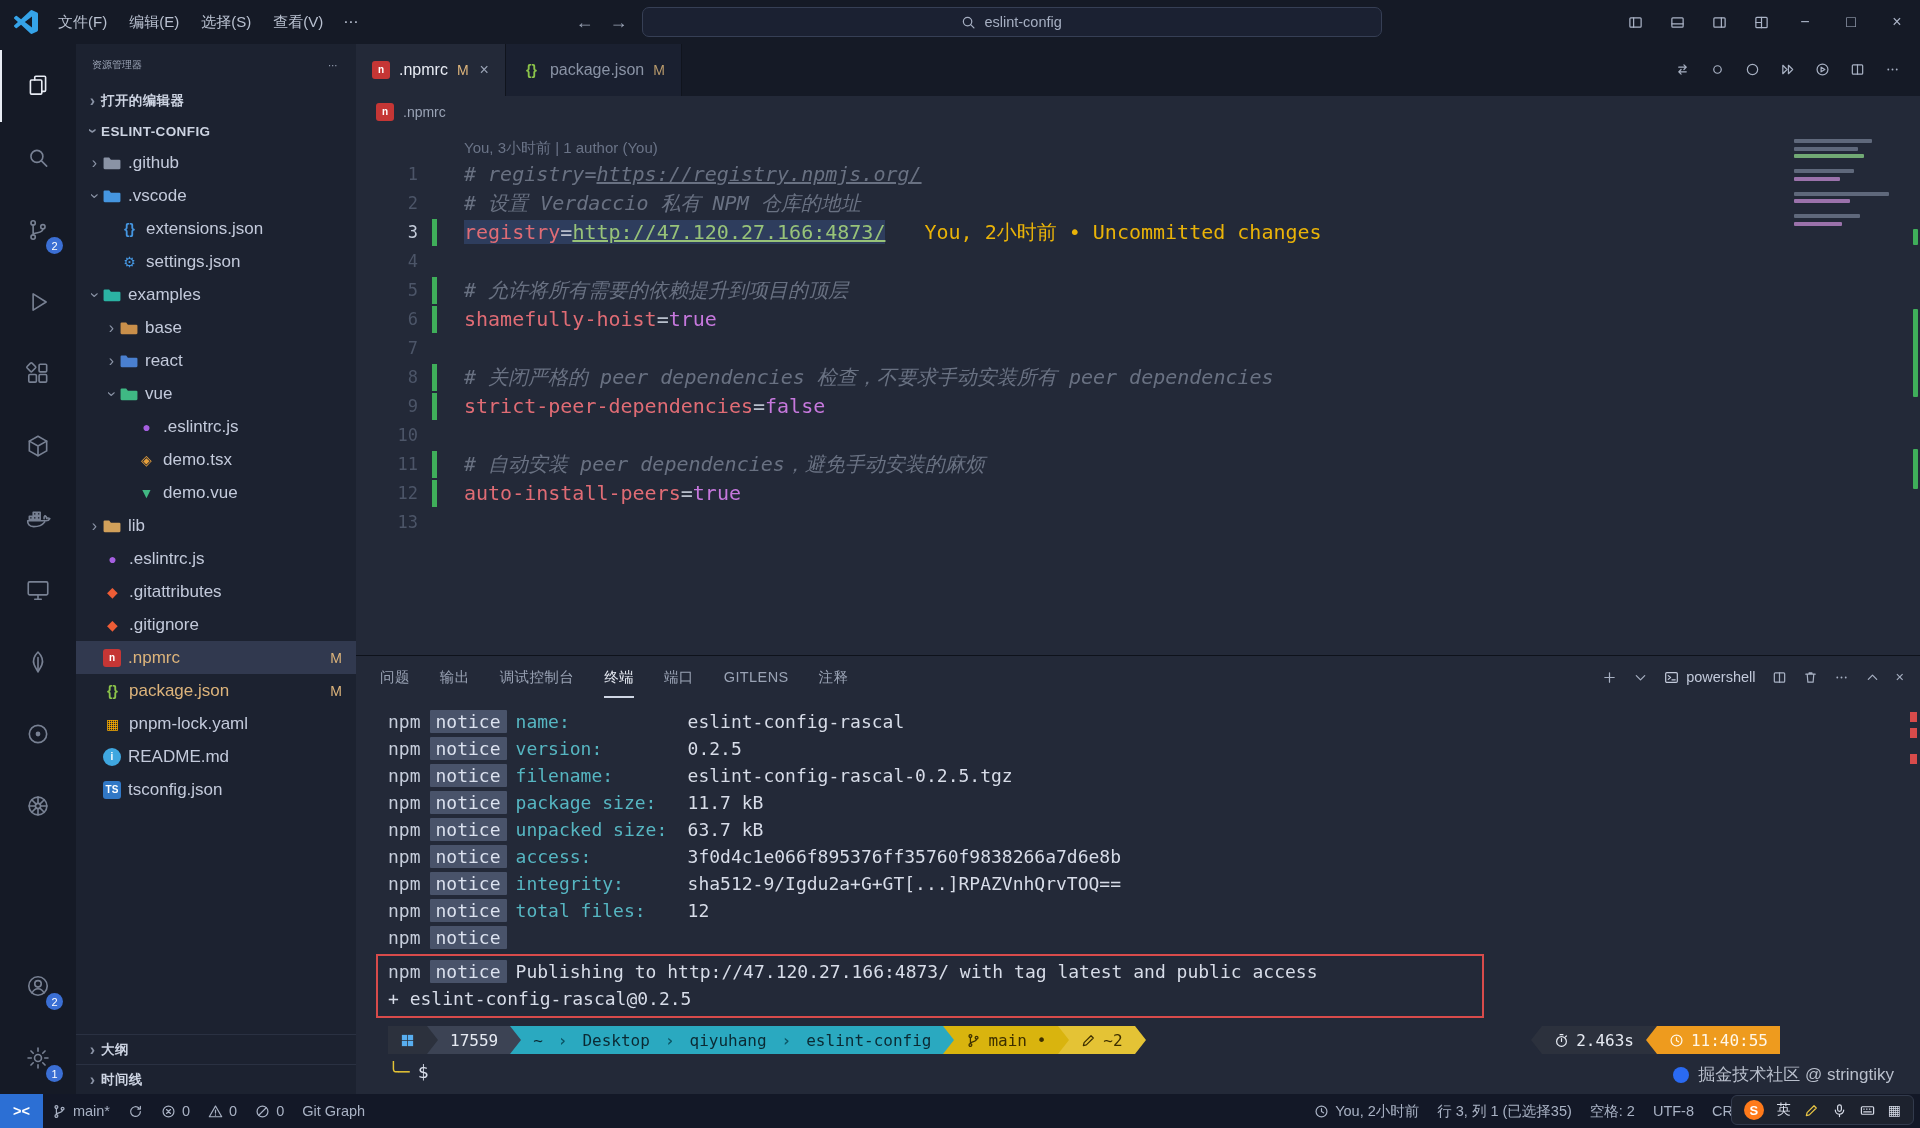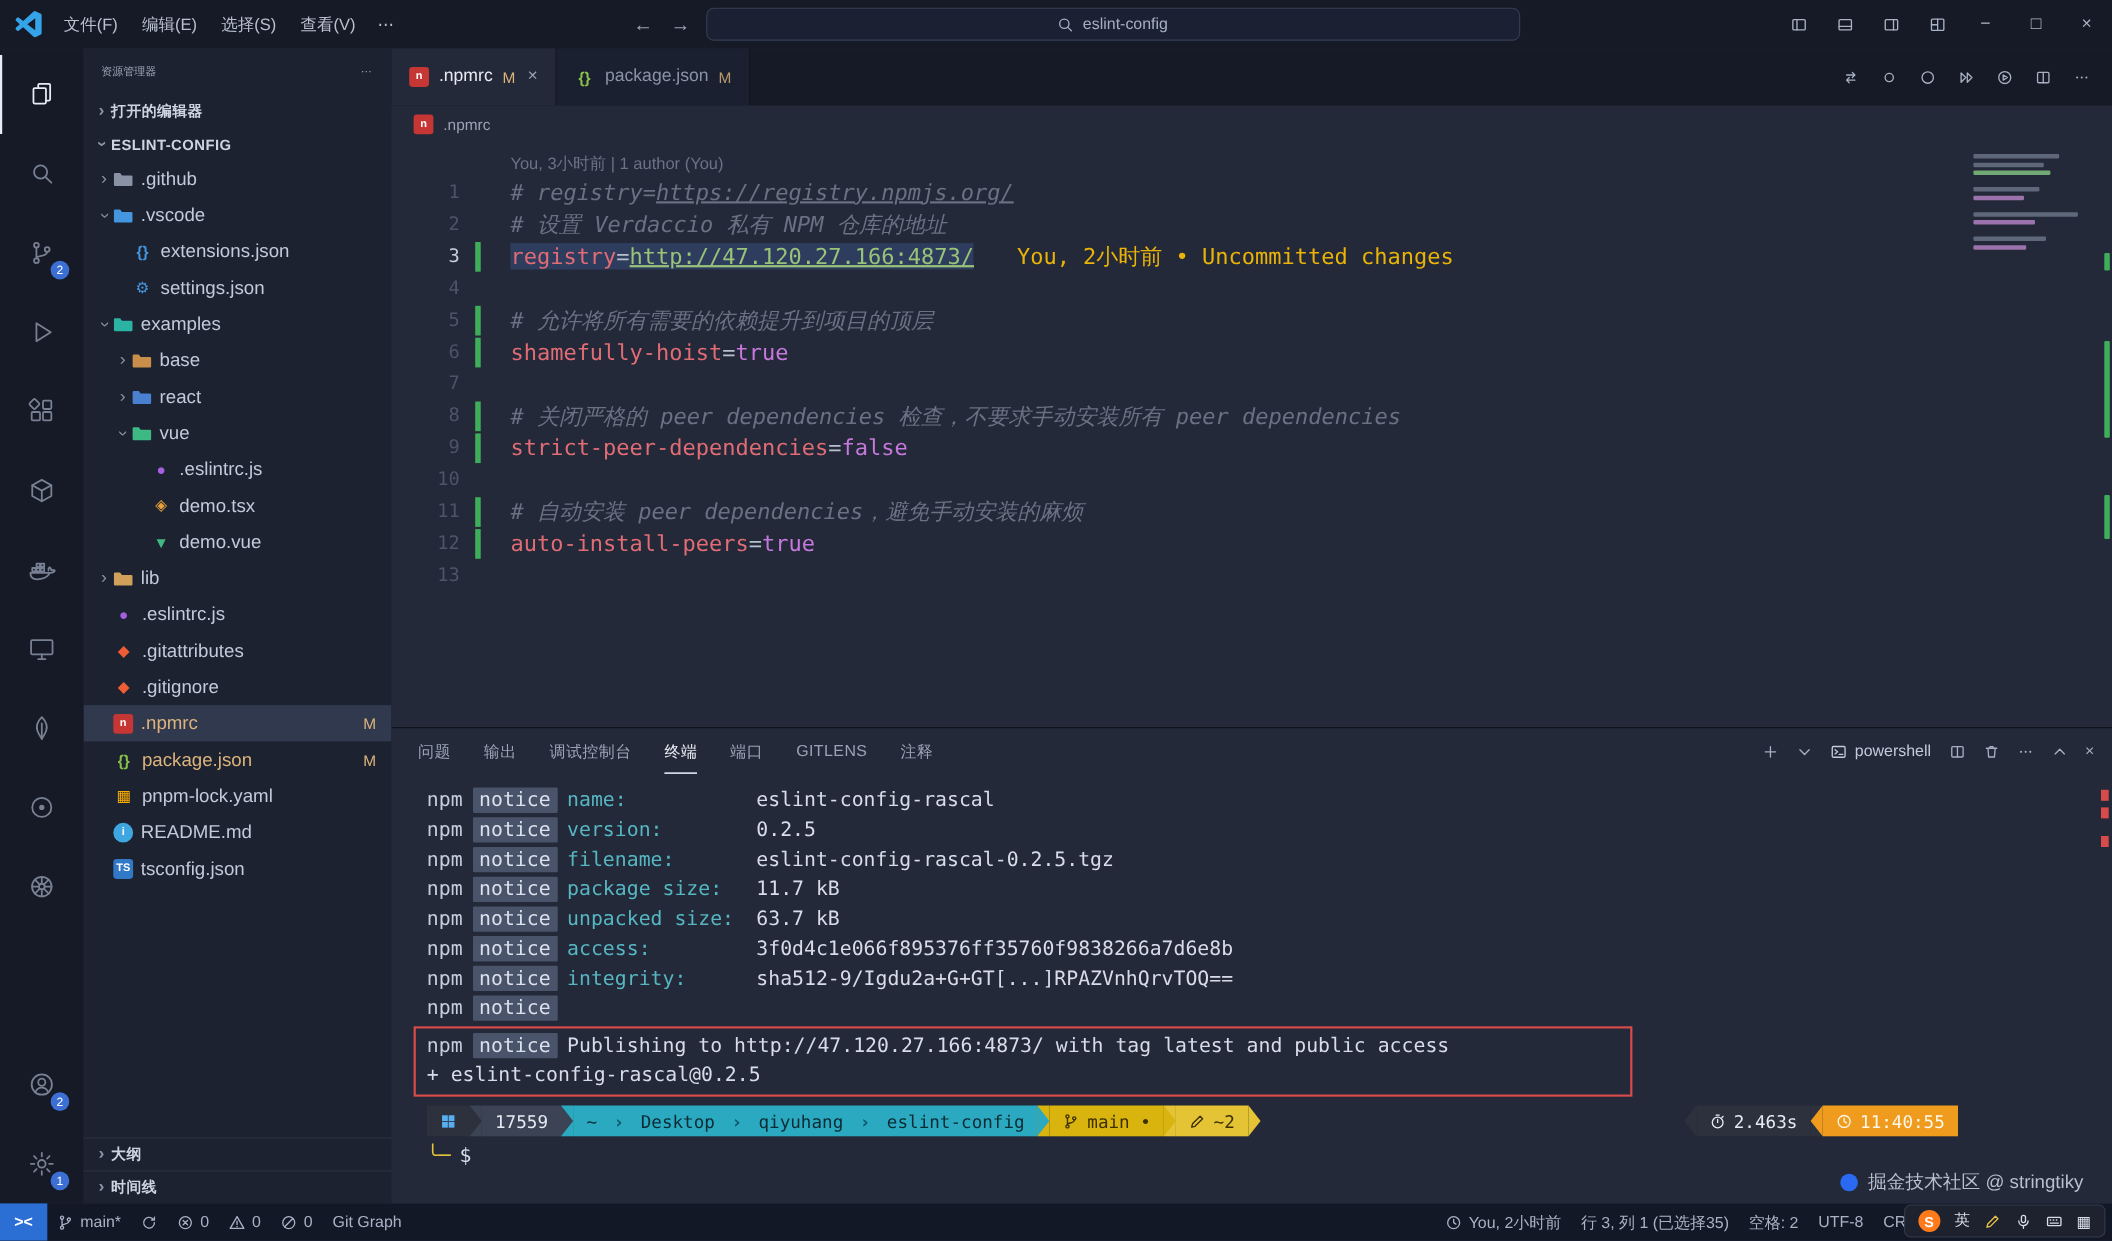--- a/index.html
+++ b/index.html
@@ -584,20 +584,21 @@
       </div>
       <div class="panel-content">
         <div id="termrows">
             <div class="trowt"><span class="t-npm">npm</span><span class="t-notice">notice</span><span class="t-key">name:</span><span class="t-val">eslint-config-rascal</span></div>
             <div class="trowt"><span class="t-npm">npm</span><span class="t-notice">notice</span><span class="t-key">version:</span><span class="t-val">0.2.5</span></div>
             <div class="trowt"><span class="t-npm">npm</span><span class="t-notice">notice</span><span class="t-key">filename:</span><span class="t-val">eslint-config-rascal-0.2.5.tgz</span></div>
             <div class="trowt"><span class="t-npm">npm</span><span class="t-notice">notice</span><span class="t-key">package size:</span><span class="t-val">11.7 kB</span></div>
             <div class="trowt"><span class="t-npm">npm</span><span class="t-notice">notice</span><span class="t-key">unpacked size:</span><span class="t-val">63.7 kB</span></div>
             <div class="trowt"><span class="t-npm">npm</span><span class="t-notice">notice</span><span class="t-key">access:</span><span class="t-val">3f0d4c1e066f895376ff35760f9838266a7d6e8b</span></div>
             <div class="trowt"><span class="t-npm">npm</span><span class="t-notice">notice</span><span class="t-key">integrity:</span><span class="t-val">sha512-9/Igdu2a+G+GT[...]RPAZVnhQrvTOQ==</span></div>
+            <div class="trowt"><span class="t-npm">npm</span><span class="t-notice">notice</span><span class="t-key">total files:</span><span class="t-val">12</span></div>
             <div class="trowt"><span class="t-npm">npm</span><span class="t-notice">notice</span></div>
             <div class="redbox">
               <div class="trowt"><span class="t-npm">npm</span><span class="t-notice">notice</span><span class="t-val">Publishing to http://47.120.27.166:4873/ with tag latest and public access</span></div>
               <div class="trowt"><span class="t-val">+ eslint-config-rascal@0.2.5</span></div>
             </div>
           </div>
         <div class="prompt" id="promptline">
             <span class="pseg" style="background:#2c313d;color:#58aef0"><svg class="ic16" viewBox="0 0 16 16">
                 <g fill="currentColor" stroke="none">
                   <rect x="2" y="2" width="5.6" height="5.6"></rect>

